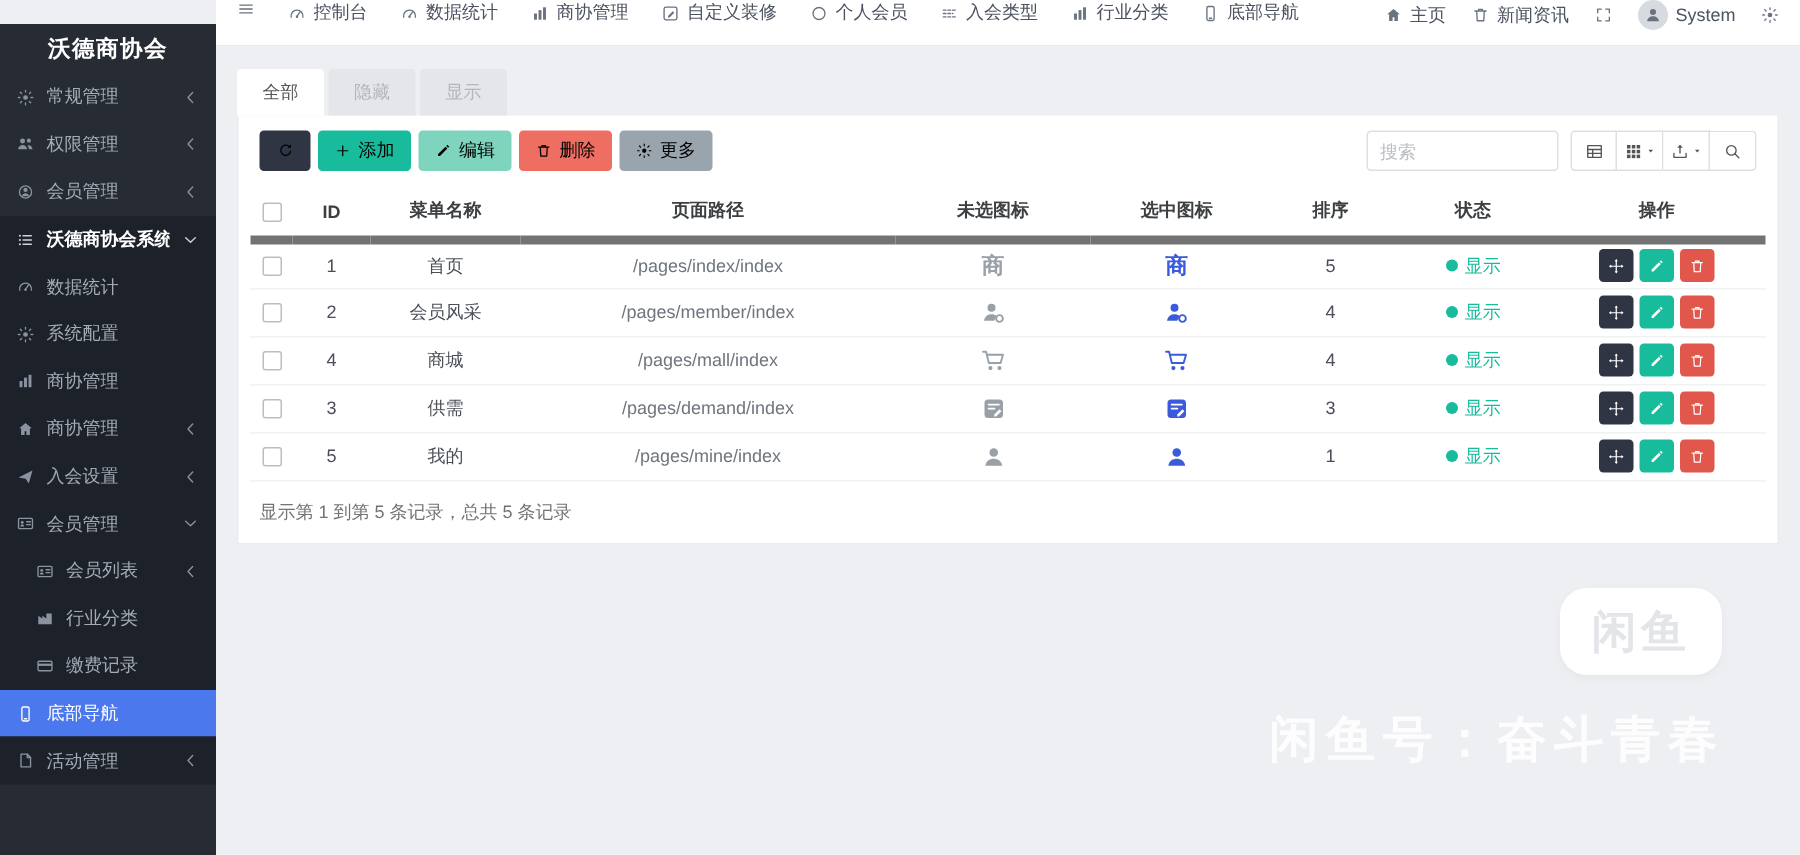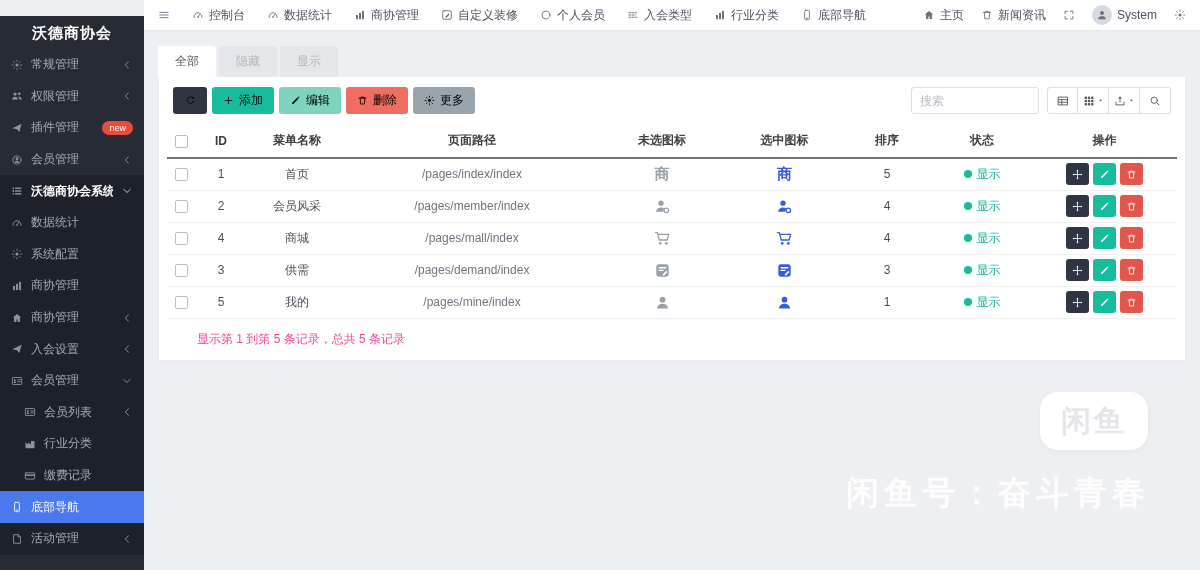--- a/index.html
+++ b/index.html
@@ -24,21 +24,21 @@
   .sb-item.dark{background:var(--sbd);}
   .sb-item.section{color:#fff;font-weight:bold;}
   .sb-item.section .ic{color:#cfd4dc;}
   .sb-item.active{background:var(--blue);color:#fff;}
   .sb-item.active .ic{color:#fff;}
   .sb-item.indent{padding-left:24px;}
   .chev{width:9px;height:9px;color:#79818f;}
   .badge-new{background:var(--red);color:#fff;font-size:9px;padding:1.5px 7px;border-radius:8px;line-height:1.2;}
 
   
-  .navbar{position:fixed;left:144px;top:0;right:0;height:31px;background:#fff;border-bottom:1px solid #e7e9ec;display:flex;align-items:center;padding:0 14px;gap:22px;z-index:20;}
+  .navbar{position:fixed;left:144px;top:0;right:0;height:31px;background:#fff;border-bottom:1px solid #e7e9ec;display:flex;align-items:flex-start;padding:0 14px;gap:22px;z-index:20;}
   .nav-item{display:flex;align-items:center;gap:5px;color:#4b5260;cursor:pointer;white-space:nowrap;}
   .nav-item .ic{width:12px;height:12px;color:#6a7280;}
   .nav-right{margin-left:auto;display:flex;align-items:center;gap:17px;}
   .avatar{width:20px;height:20px;border-radius:50%;background:#d7dade;display:flex;align-items:center;justify-content:center;color:#fff;}
   .avatar .ic{width:12px;height:12px;}
 
   
   .main{position:fixed;left:144px;top:31px;right:0;bottom:0;background:#edeff2;padding:15px 14px 0 14px;}
   .filter-tabs{display:flex;gap:3px;align-items:flex-end;}
   .ftab{padding:7px 17px;font-size:12px;border-radius:3px 3px 0 0;background:#e4e6ea;color:#b3b7bd;cursor:pointer;}
@@ -57,37 +57,37 @@
   .search-input{width:128px;height:27px;border:1px solid #dcdfe3;border-radius:3px;padding:0 8px;font-size:12px;color:#555;outline:none;margin-right:8px;font-family:inherit;}
   .search-input::placeholder{color:#b9bdc3;}
   .btn-group{display:flex;}
   .gbtn{width:31px;height:27px;background:#fff;border:1px solid #dcdfe3;border-left:none;display:flex;align-items:center;justify-content:center;gap:2px;color:#555;cursor:pointer;}
   .gbtn:first-child{border-left:1px solid #dcdfe3;border-radius:3px 0 0 3px;}
   .gbtn:last-child{border-radius:0 3px 3px 0;}
   .gbtn .ic{width:12px;height:12px;}
   .gbtn .caret{width:7px;height:7px;}
 
   table{width:100%;border-collapse:collapse;table-layout:fixed;}
-  th{font-weight:bold;color:#3c4043;padding:8px 2px;text-align:center;border-bottom:2px solid #737373;}
+  th{font-weight:bold;color:#3c4043;padding:8px 2px;text-align:center;border-bottom:6px solid #737373;}
   td{padding:0 2px;height:32px;text-align:center;color:#4a4f57;border-bottom:1px solid #f0f2f4;}
   td.path{color:#6f757e;}
   .cb{appearance:none;width:13px;height:13px;border:1px solid #b9bec6;border-radius:2px;background:#fff;vertical-align:middle;cursor:pointer;}
   .ric{width:17px;height:17px;vertical-align:middle;}
   .ric-gray{color:var(--icgray);}
   .ric-blue{color:var(--icblue);}
   .shang{font-size:15px;font-weight:bold;line-height:1;vertical-align:middle;font-family:"DejaVu Sans",sans-serif;}
   .status{color:var(--green);display:inline-flex;align-items:center;gap:5px;}
   .dot{width:8px;height:8px;border-radius:50%;background:var(--green);display:inline-block;}
   .act{display:inline-flex;gap:4px;}
   .abtn{width:23px;height:22px;border:none;border-radius:3px;color:#fff;display:inline-flex;align-items:center;justify-content:center;cursor:pointer;}
   .abtn .ic{width:11px;height:11px;}
   .a-move{background:#2f3542;}
   .a-edit{background:var(--green);}
   .a-del{background:#e2574b;}
-  .tfoot{padding:12px 6px;color:#ec4899;margin-left:24px;}
+  .tfoot{padding:12px 6px;color:#737373;}
 
   
   .wm-logo{position:absolute;right:52px;top:361px;width:108px;height:58px;background:#fff;border-radius:18px;box-shadow:0 2px 6px rgba(0,0,0,.04);display:flex;align-items:center;justify-content:center;font-size:30px;font-weight:bold;color:#e3e5e9;letter-spacing:3px;}
   .wm-text{position:absolute;right:50px;top:440px;font-size:33px;font-weight:bold;color:rgba(255,255,255,.85);letter-spacing:5px;white-space:nowrap;}
 </style>
 </head>
 <body>
 
 <aside class="sidebar">
   <div class="sb-title">沃德商协会</div>
@@ -106,27 +106,20 @@
         <svg class="ic " viewBox="0 0 16 16">
           <circle cx="5.4" cy="5.4" r="2.2"></circle>
           <path d="M1.4 12.6c.4-2.7 2.2-3.7 4-3.7s3.6 1 4 3.7z"></path>
           <circle cx="11" cy="5" r="1.8"></circle>
           <path d="M10 8.8c1.9.1 3.9 1 4.3 3.8h-3.2"></path>
         </svg>
         <span class="lbl">权限管理</span>
         <svg class="ic chev" viewBox="0 0 16 16">
           <path class="s f0" d="M9.9 3.6 5.8 8l4.1 4.4"></path>
         </svg>
-      </div>
-      <div class="sb-item">
-        <svg class="ic " viewBox="0 0 16 16">
-          <path d="M1.8 8.4 14.2 2.2 10.9 13.8 8.2 9.5z"></path>
-        </svg>
-        <span class="lbl">插件管理</span>
-        <span class="badge-new">new</span>
       </div>
       <div class="sb-item">
         <svg class="ic " viewBox="0 0 16 16">
           <circle cx="8" cy="8" r="5.4" class="s f0"></circle>
           <circle cx="8" cy="6.2" r="1.9"></circle>
           <path d="M4.7 11.7c.5-1.9 2-2.7 3.3-2.7s2.8.8 3.3 2.7z"></path>
         </svg>
         <span class="lbl">会员管理</span>
         <svg class="ic chev" viewBox="0 0 16 16">
           <path class="s f0" d="M9.9 3.6 5.8 8l4.1 4.4"></path>

